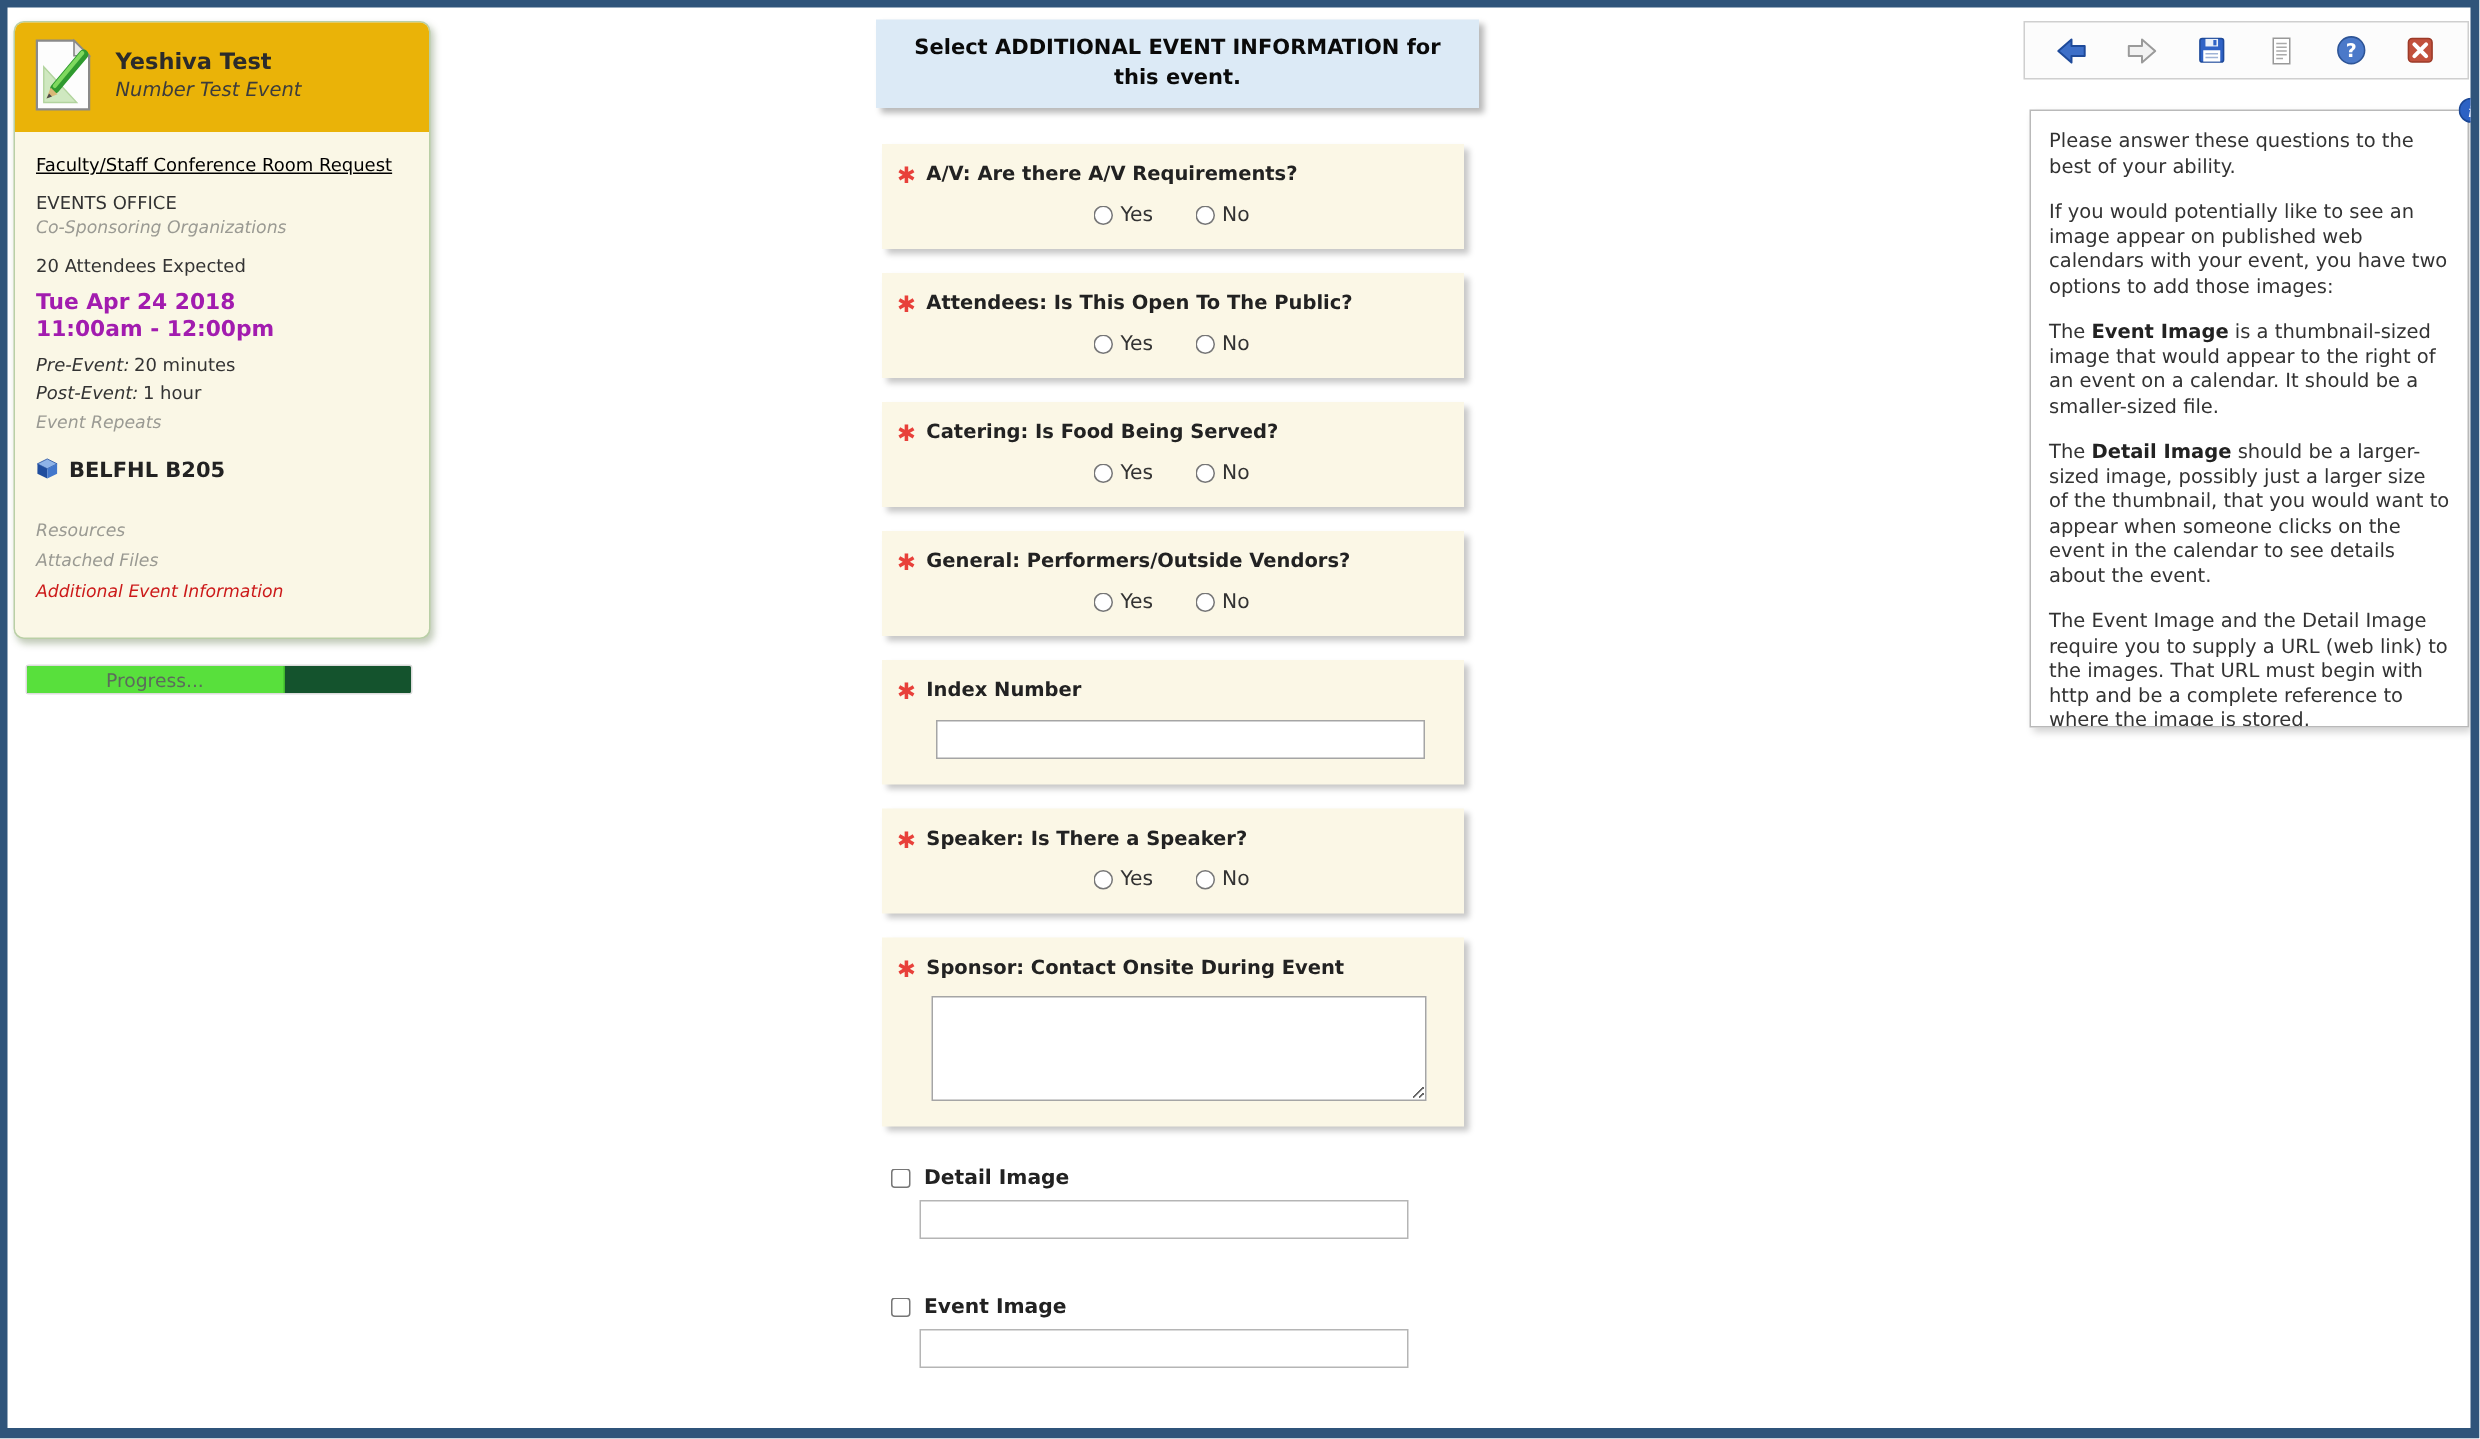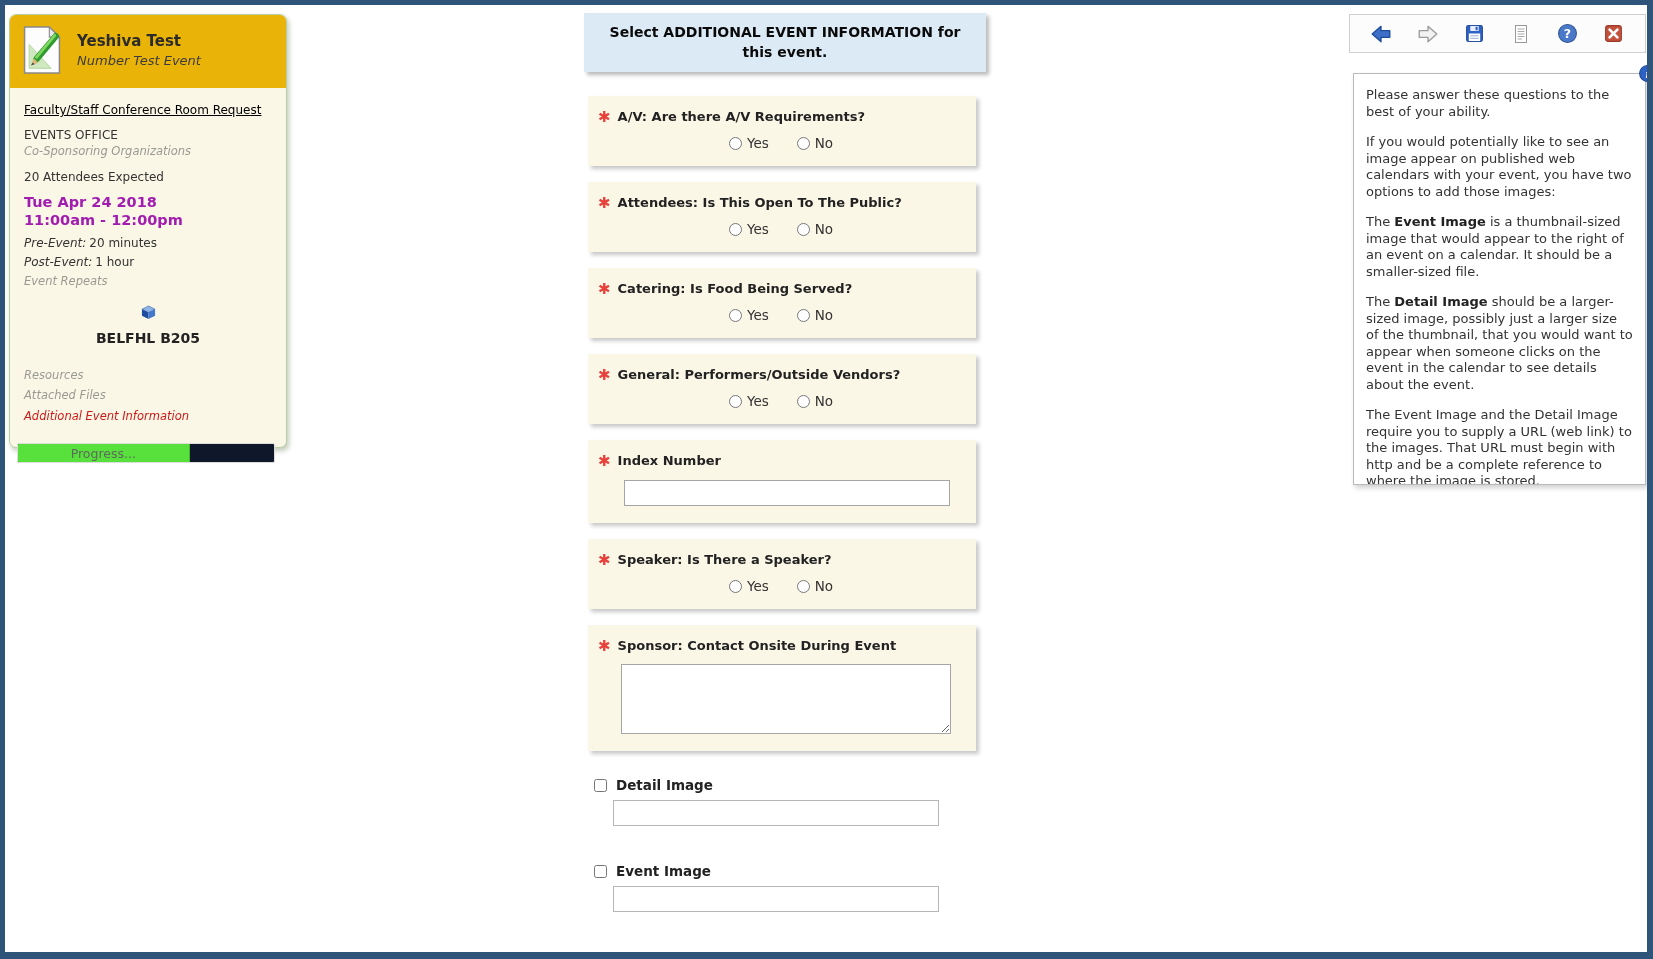--- a/index.html
+++ b/index.html
@@ -21,27 +21,27 @@
   .ec-org { margin-bottom:2px; }
   .muted { color:#9a9a93; font-style:italic; font-size:11.5px; line-height:1.35; }
   .ec-cosponsor { margin-bottom:10px; }
   .ec-attendees { margin-bottom:9px; }
   .ec-promo { margin-bottom:9px; }
   .ec-datetime { font-size:14.5px; font-weight:bold; color:#a21caf; line-height:1.3; margin-bottom:6px; }
   .ec-prepost { margin-bottom:5px; }
   .ec-prepost .lbl { font-style:italic; }
   .ec-prepost .val { margin-left:3px; }
   .ec-repeats { margin-bottom:15px; }
-  .ec-location { display:flex; align-items:center; gap:7px; font-size:14px; font-weight:bold; color:#222; margin-bottom:22px;flex-direction:column; }
+  .ec-location { display:flex; align-items:center; gap:7px; font-size:14px; font-weight:bold; color:#222; margin-bottom:22px; }
   .ec-res, .ec-att { margin-bottom:5px; }
   .ec-additional { color:#cc1a1a; font-style:italic; font-size:11.5px; }
 
   
   .progress-track { position:absolute; left:12px; top:438px; width:258px; height:20px;
-    background:#0f172a; border:1px solid #dcdcdc; border-radius:2px; overflow:hidden; }
+    background:#14532d; border:1px solid #dcdcdc; border-radius:2px; overflow:hidden; }
   .progress-fill { height:100%; background:#58e03c; border-right:1px solid #3fb82c;
     display:flex; align-items:center; justify-content:center; }
   .progress-fill span { font-size:12.5px; color:#5c6b5c; }
 
   
   .main-col { position:absolute; left:579px; top:8px; width:402px; }
   .main-header { background:#dceaf6; padding:10px 20px; text-align:center;
     font-size:14px; font-weight:bold; color:#0a0a0a; line-height:1.4;
     box-shadow:3px 3px 4px rgba(0,0,0,0.28); margin-bottom:24px; }
   .qbox { width:388px; margin-left:4px; background:#fbf7e6;

